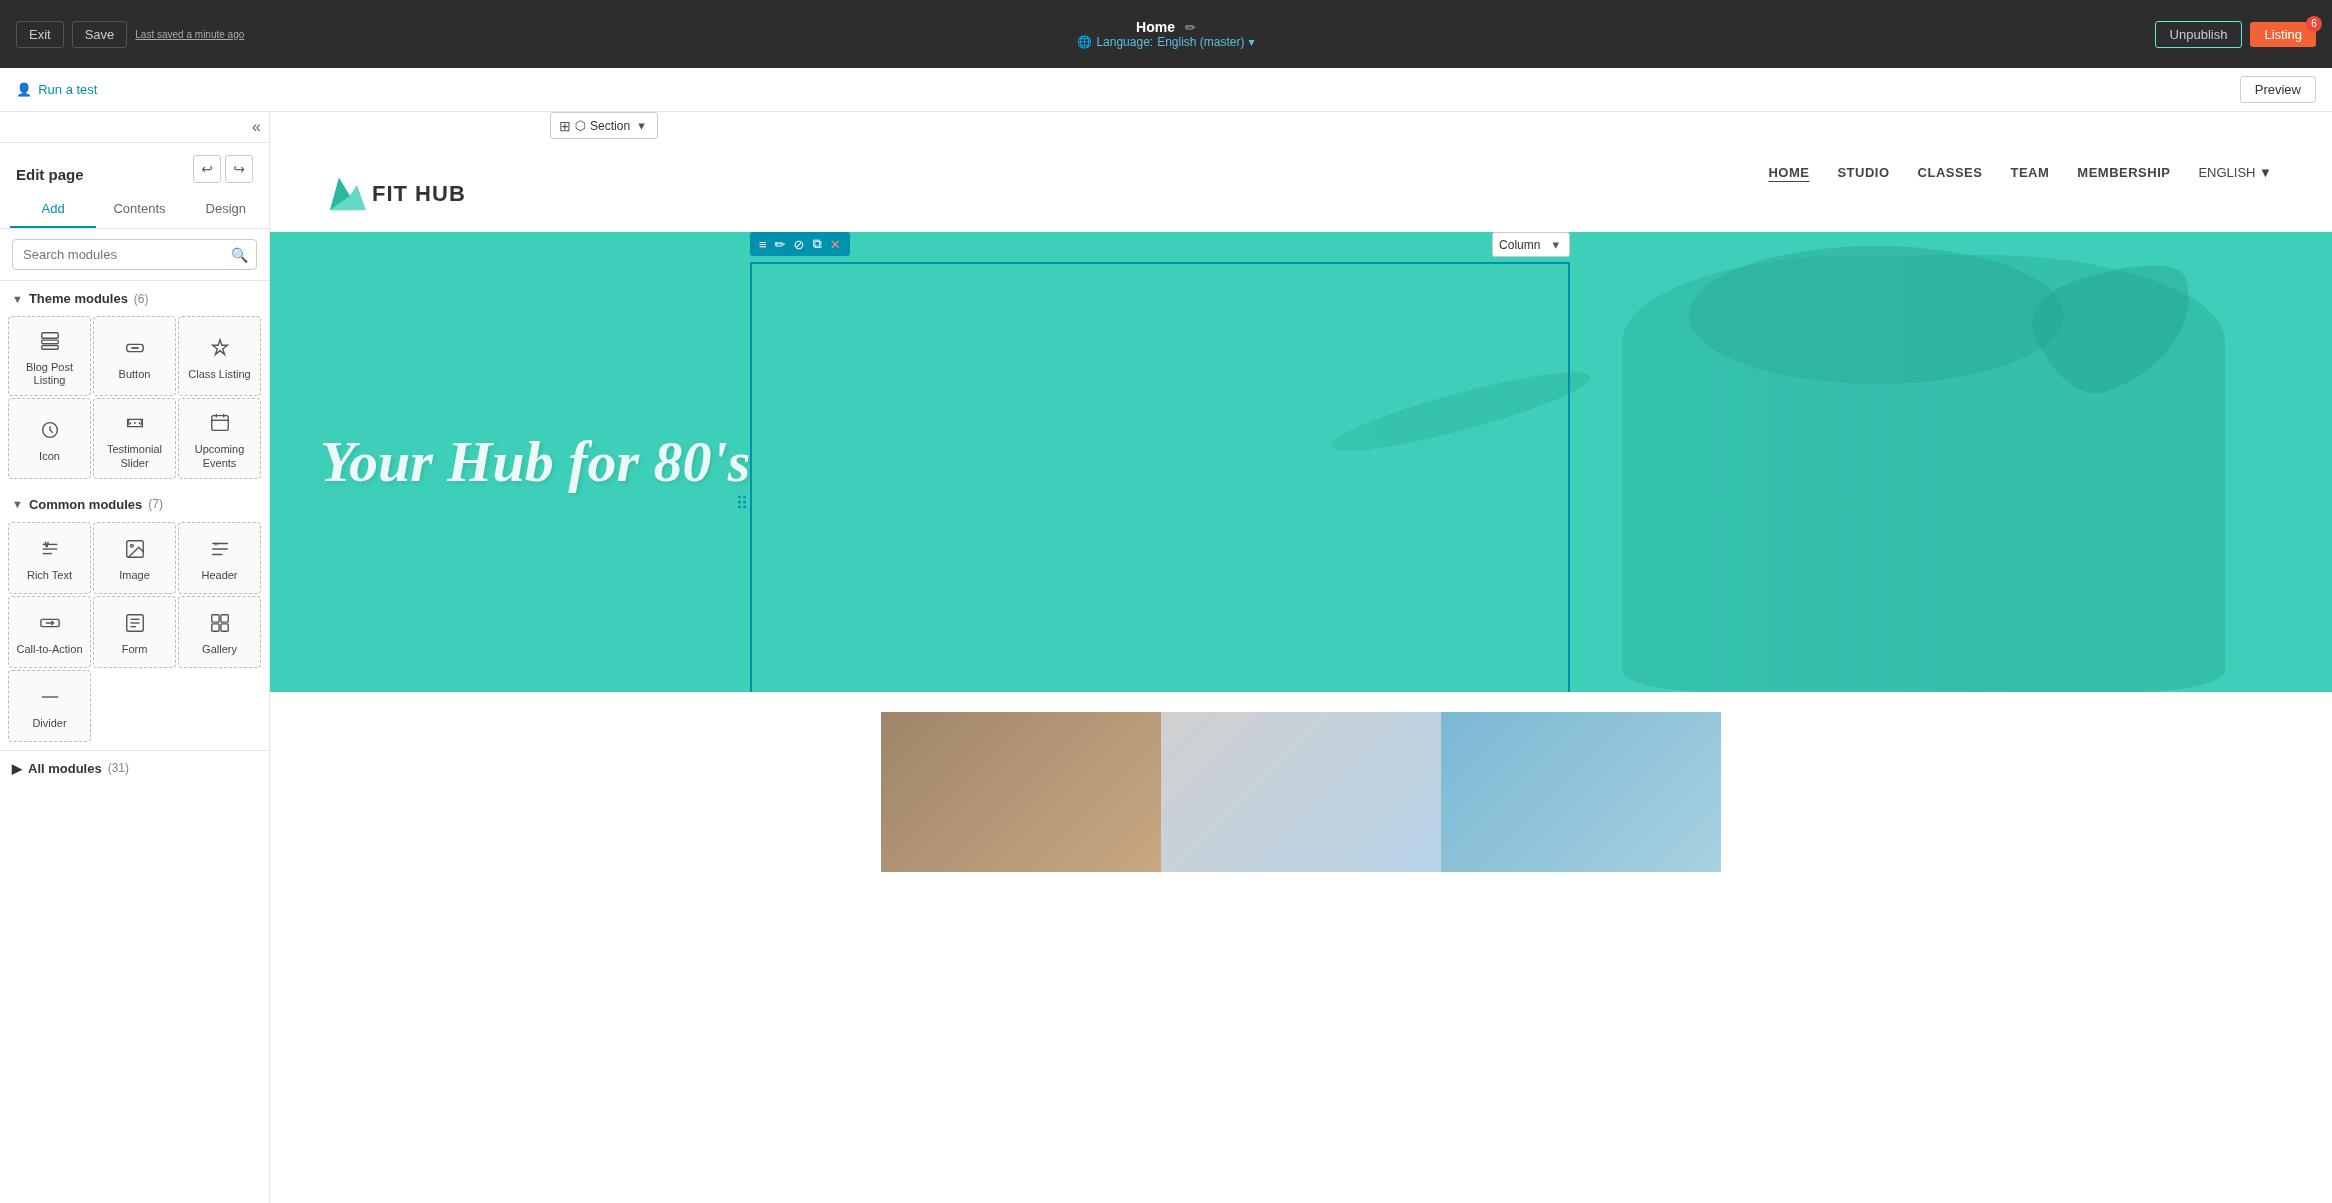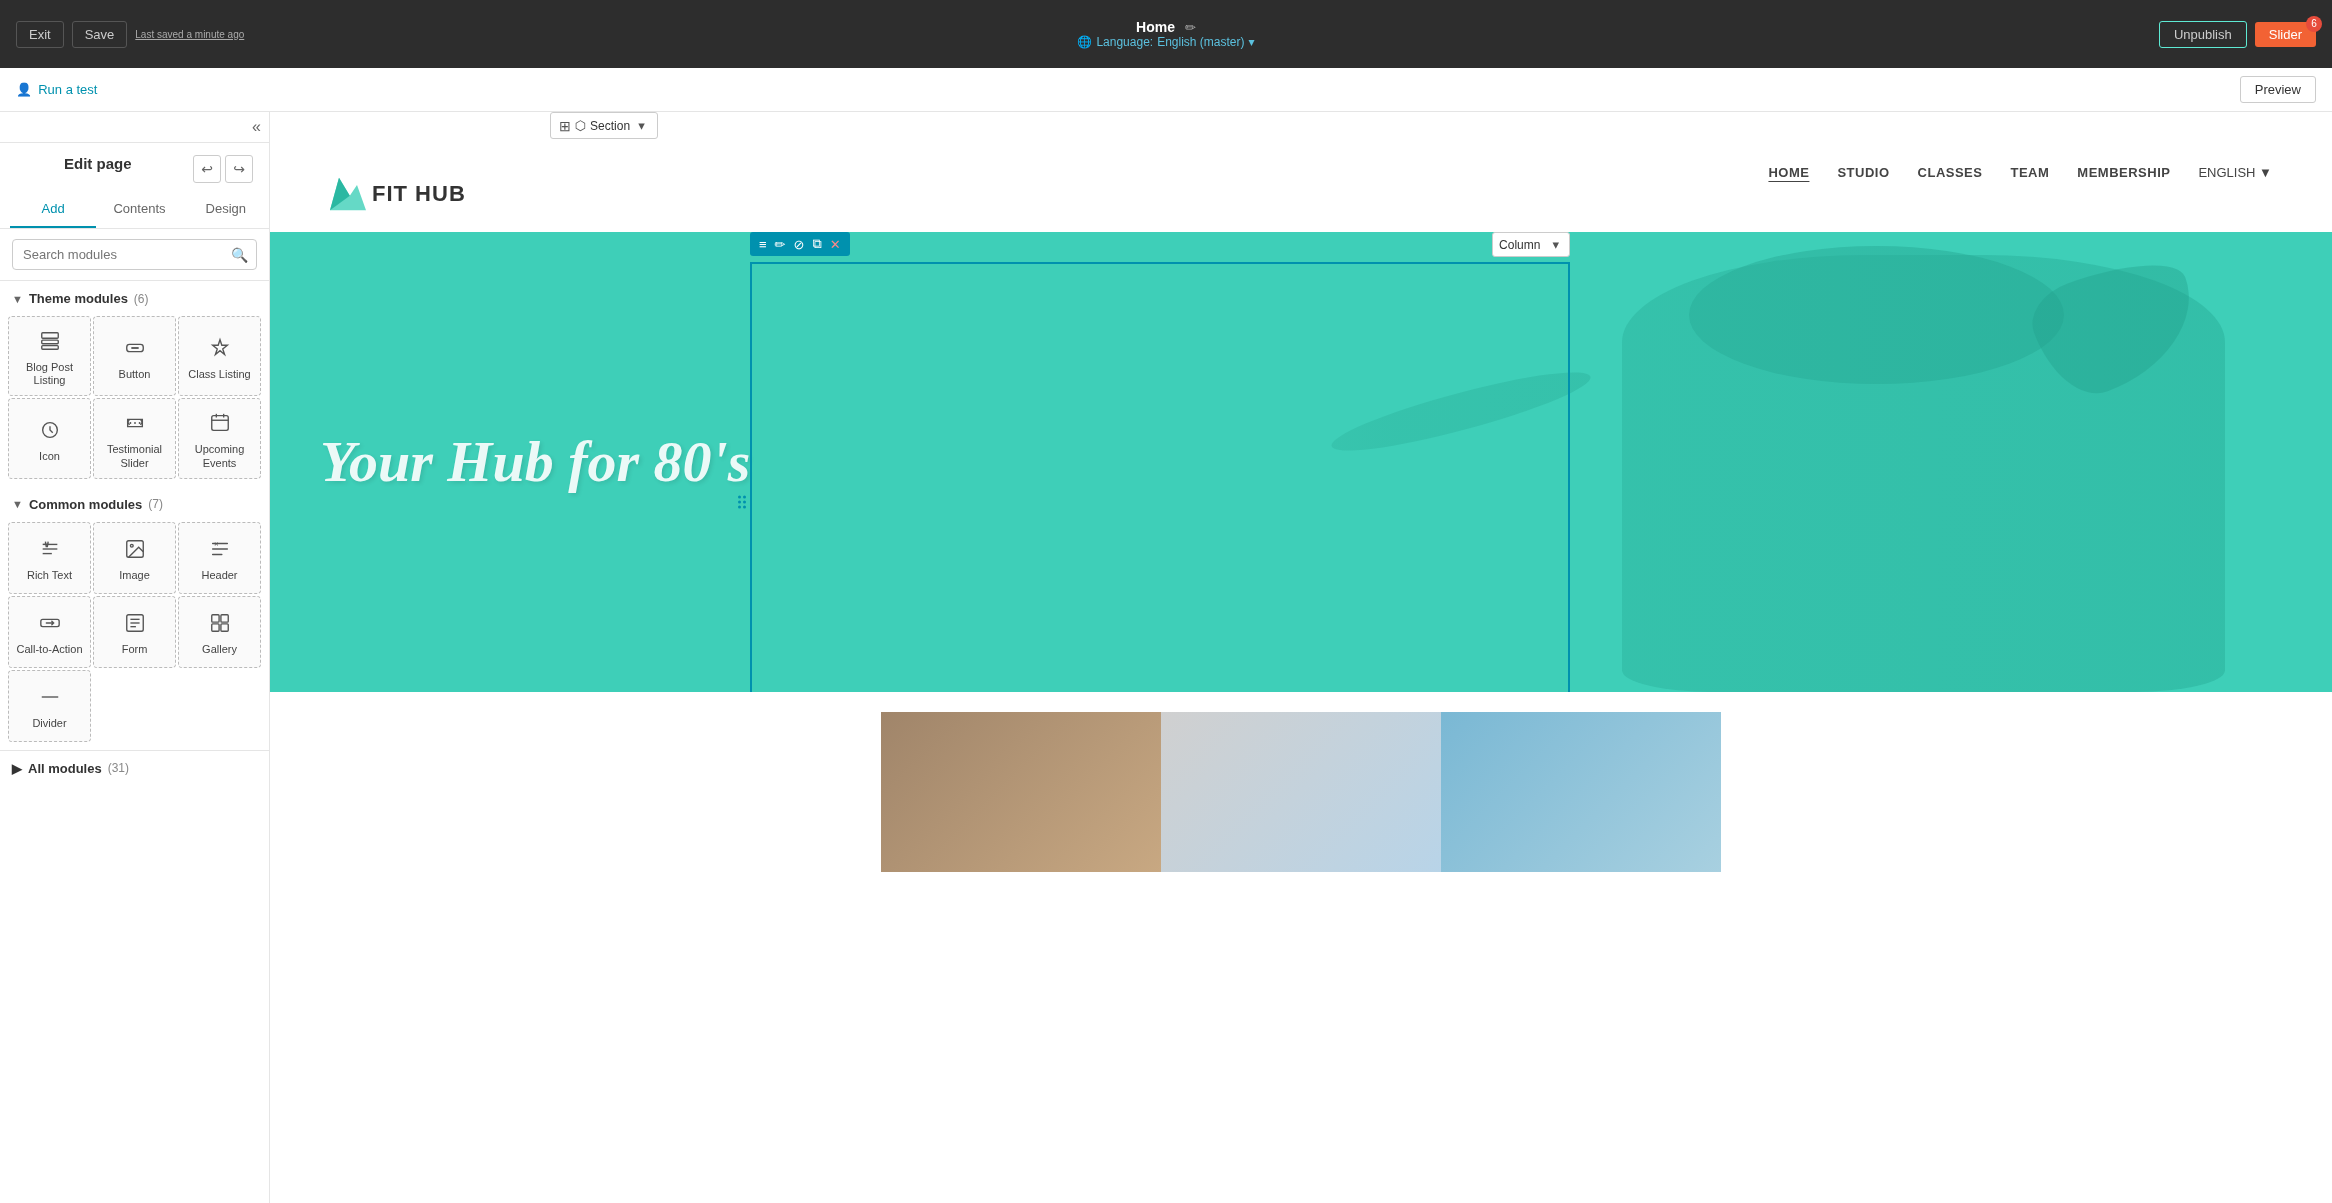--- a/index.html
+++ b/index.html
@@ -156,24 +156,23 @@
     }
     .sidebar-collapse-btn {
       background: none;
       border: none;
       cursor: pointer;
       color: #666;
       font-size: 16px;
     }
     .sidebar-header {
       display: flex;
-      align-items: flex-start;
+      align-items: flex-end;
       justify-content: space-between;
       padding: 12px 16px 8px;
-      margin-left: 48px;
     }
     .sidebar-title {
       font-size: 15px;
       font-weight: 600;
       color: #333;
     }
     .undo-redo {
       display: flex;
       gap: 4px;
     }
@@ -516,21 +515,21 @@
     <div class="language-info">
       <span>🌐</span>
       <span>Language:</span>
       <span>English (master)</span>
       <span>▾</span>
     </div>
   </div>
   <div class="top-bar-right">
     <button class="btn-unpublish">Unpublish</button>
     <button class="btn-update">
-      <span>Slider</span>
+      <span>Listing</span>
       <span class="update-badge">6</span>
     </button>
   </div>
 </div>
 
 <div class="sub-nav">
   <div class="sub-nav-left">
     <span>👤</span>
     <span>Run a test</span>
   </div>

